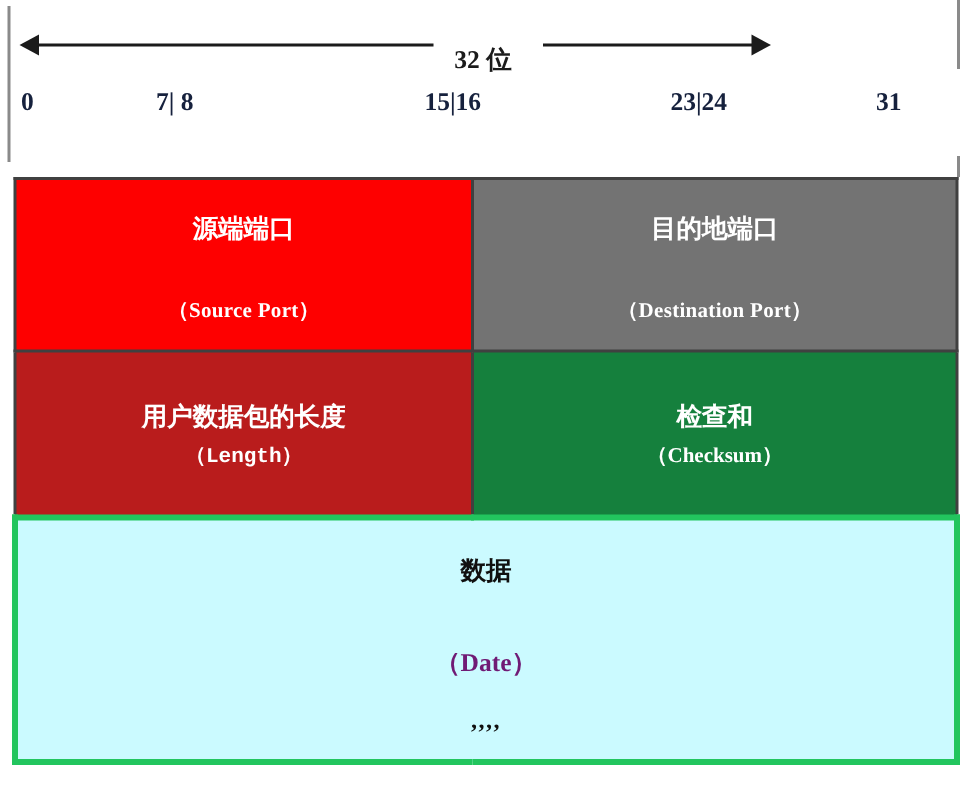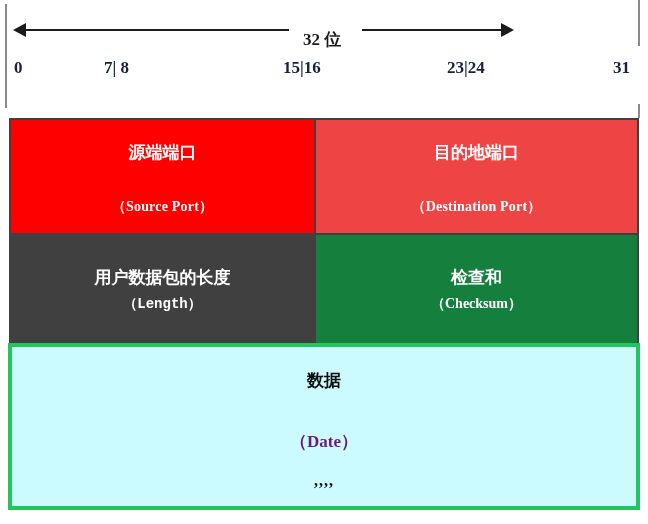--- a/index.html
+++ b/index.html
@@ -80,21 +80,21 @@
   }
   .bit-tick {
     position: absolute;
     top: 0;
     white-space: nowrap;
   }
   #bit-0    { left: 14px;  }
   #bit-7-8  { left: 104px; }
   #bit-15-16{ left: 283px; }
   #bit-23-24{ left: 447px; }
-  #bit-31   { left: 613px; }
+  #bit-31   { left: 584px; }
 
   
   #packet {
     position: absolute;
     left: 8px; top: 118px;
     width: 632px;
     border-collapse: collapse;
   }
   .field {
     border: 2px solid #404040;
@@ -110,30 +110,30 @@
   }
   .field .en {
     display: block;
     font-size: 14px;
   }
 
   
   .row-port td { height: 113px; }
   .row-port .cn { margin-bottom: 34px; margin-top: 4px; }
   #field-source-port      { background: #fe0000; width: 305px; }
-  #field-destination-port { background: #ef4444; width: 323px; }
+  #field-destination-port { background: #737373; width: 323px; }
   .port-en {
     font-family: "Liberation Serif", "DejaVu Serif", serif;
     letter-spacing: 0.2px;
   }
 
   
   .row-len td { height: 108px; }
   .row-len .cn { margin-bottom: 6px; }
-  #field-length   { background: #404040; }
+  #field-length   { background: #b91c1c; }
   #field-checksum { background: #15803d; }
   .mono-en {
     font-family: "Liberation Mono", "DejaVu Sans Mono", monospace;
     font-size: 16px;
   }
   .serif-en {
     font-family: "Liberation Serif", "DejaVu Serif", serif;
     font-size: 17px;
   }
 

